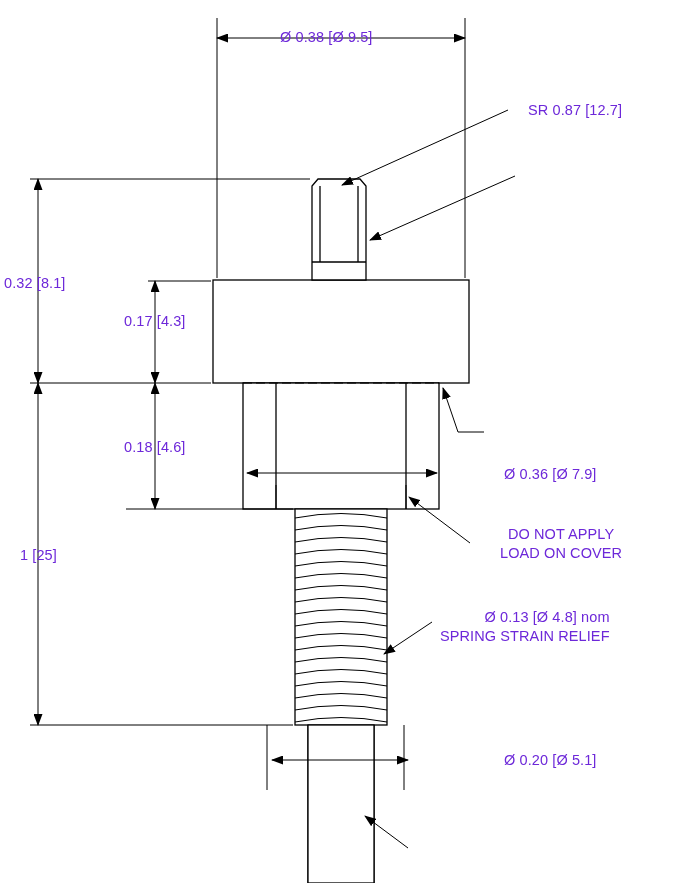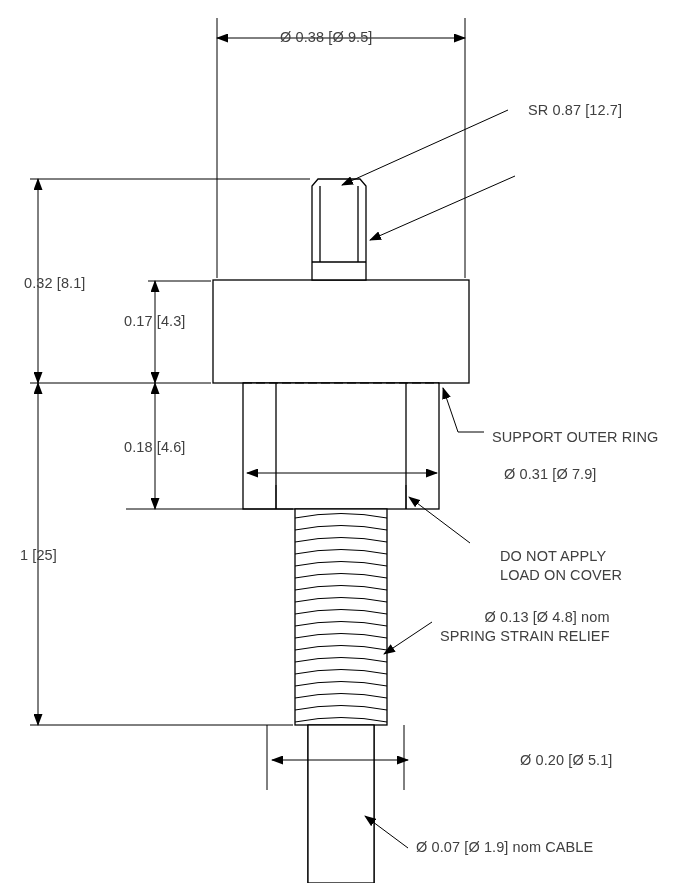--- a/index.html
+++ b/index.html
@@ -13,21 +13,21 @@
   #sheet {
     position: relative;
     width: 695px;
     height: 883px;
     background: #ffffff;
     overflow: hidden;
   }
   .lbl {
     position: absolute;
     font-size: 14.5px;
-    color: #404040;
+    color: #6d28d9;
     white-space: pre;
     line-height: 1.32;
     letter-spacing: 0.1px;
   }
   svg.draw {
     position: absolute;
     left: 0;
     top: 0;
     width: 695px;
     height: 883px;
@@ -136,28 +136,26 @@
       <line class="ln-thin" x1="370" y1="240" x2="515" y2="176" marker-start="url(#arrowStart)"></line>
       <line class="ln-thin" x1="443" y1="388" x2="458" y2="432" marker-start="url(#arrowStart)"></line>
       <line class="ln-thin" x1="458" y1="432" x2="484" y2="432"></line>
       <line class="ln-thin" x1="409" y1="497" x2="470" y2="543" marker-start="url(#arrowStart)"></line>
       <line class="ln-thin" x1="384" y1="654" x2="432" y2="622" marker-start="url(#arrowStart)"></line>
       <line class="ln-thin" x1="365" y1="816" x2="408" y2="848" marker-start="url(#arrowStart)"></line>
     </g>
   </svg>
 
   <div class="lbl" style="left:280px; top:28px;">Ø 0.38 [Ø 9.5]</div>
-  <div class="lbl" style="left:24px; top:274px;">0.32 [8.1]</div>
+  <div class="lbl" style="left:4px; top:274px;">0.32 [8.1]</div>
   <div class="lbl" style="left:124px; top:312px;">0.17 [4.3]</div>
   <div class="lbl" style="left:124px; top:438px;">0.18 [4.6]</div>
   <div class="lbl" style="left:20px; top:546px;">1 [25]</div>
-  <div class="lbl" style="left:504px; top:465px;">Ø 0.31 [Ø 7.9]</div>
-  <div class="lbl" style="left:520px; top:751px;">Ø 0.20 [Ø 5.1]</div>
+  <div class="lbl" style="left:504px; top:465px;">Ø 0.36 [Ø 7.9]</div>
+  <div class="lbl" style="left:504px; top:751px;">Ø 0.20 [Ø 5.1]</div>
 
   <div class="lbl" style="left:528px; top:101px;">SR 0.87 [12.7]</div>
-  <div class="lbl" style="left:492px; top:428px;">SUPPORT OUTER RING</div>
-  <div class="lbl" style="left:500px; top:547px;">DO NOT APPLY
+  <div class="lbl" style="left:500px; top:525px;text-align:center;">DO NOT APPLY
 LOAD ON COVER</div>
   <div class="lbl" style="left:440px; top:608px;text-align:right;">Ø 0.13 [Ø 4.8] nom
 SPRING STRAIN RELIEF</div>
-  <div class="lbl" style="left:416px; top:838px;">Ø 0.07 [Ø 1.9] nom CABLE</div>
 
 </div>
 
 </body></html>

